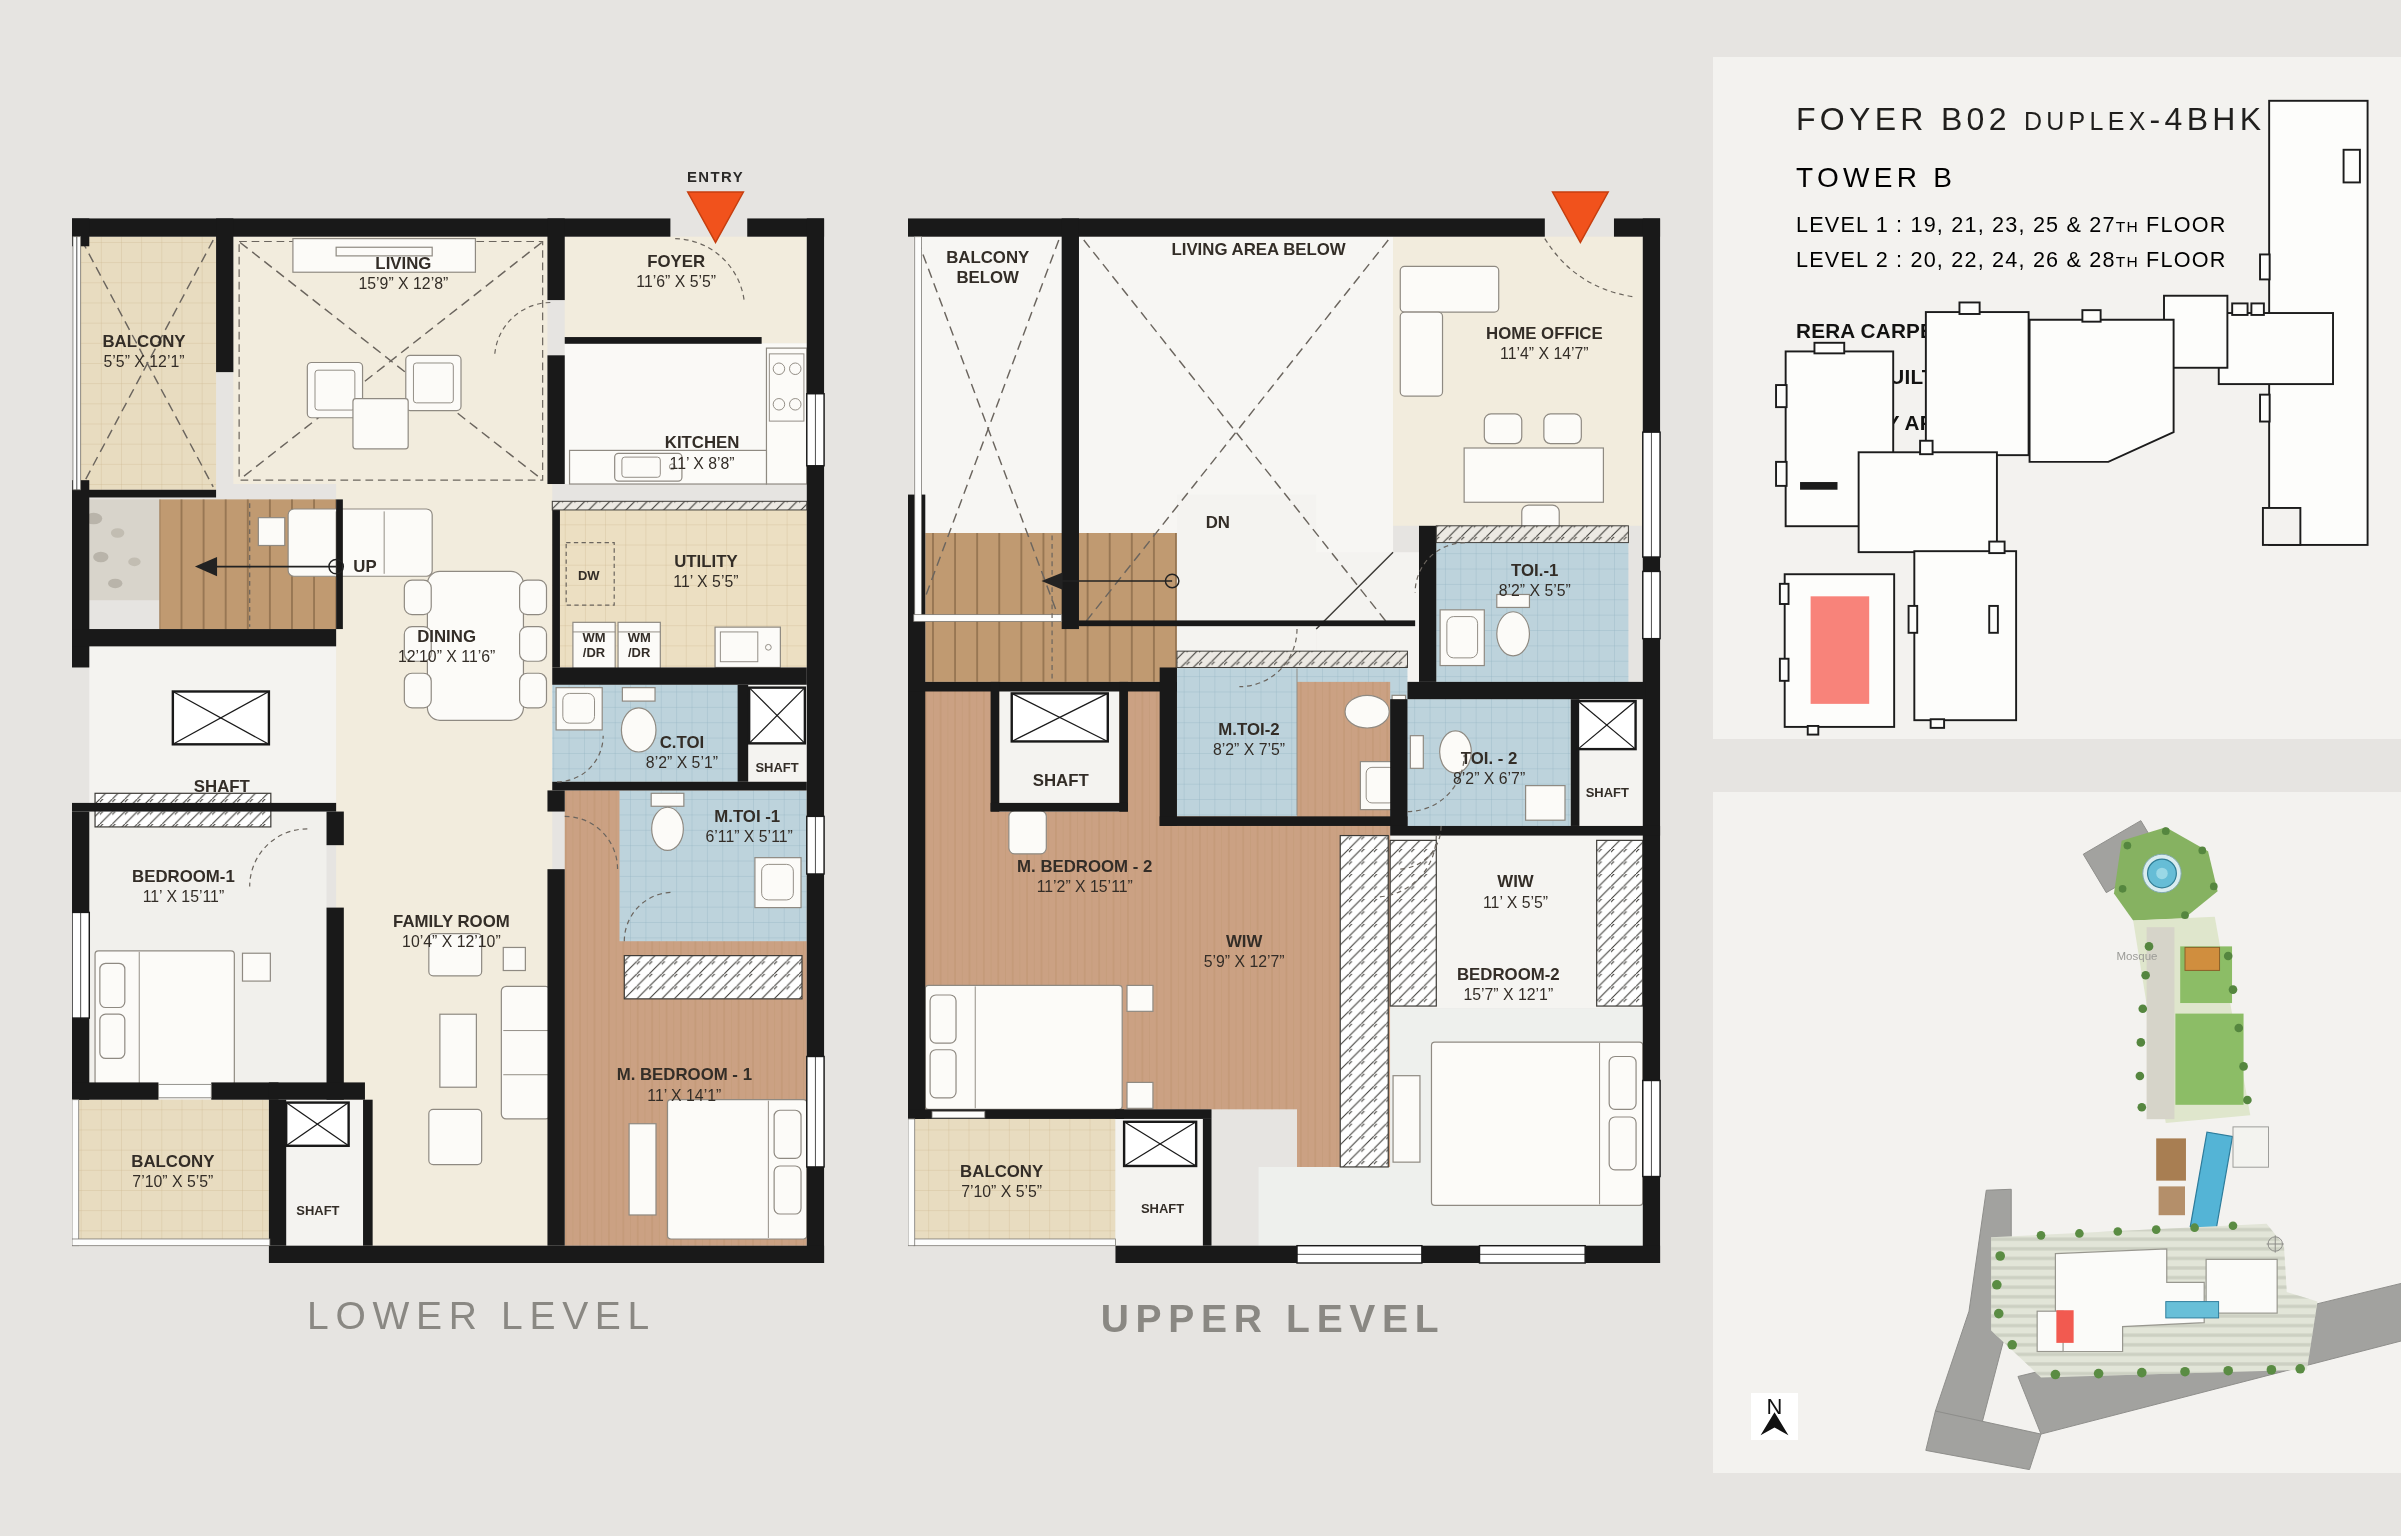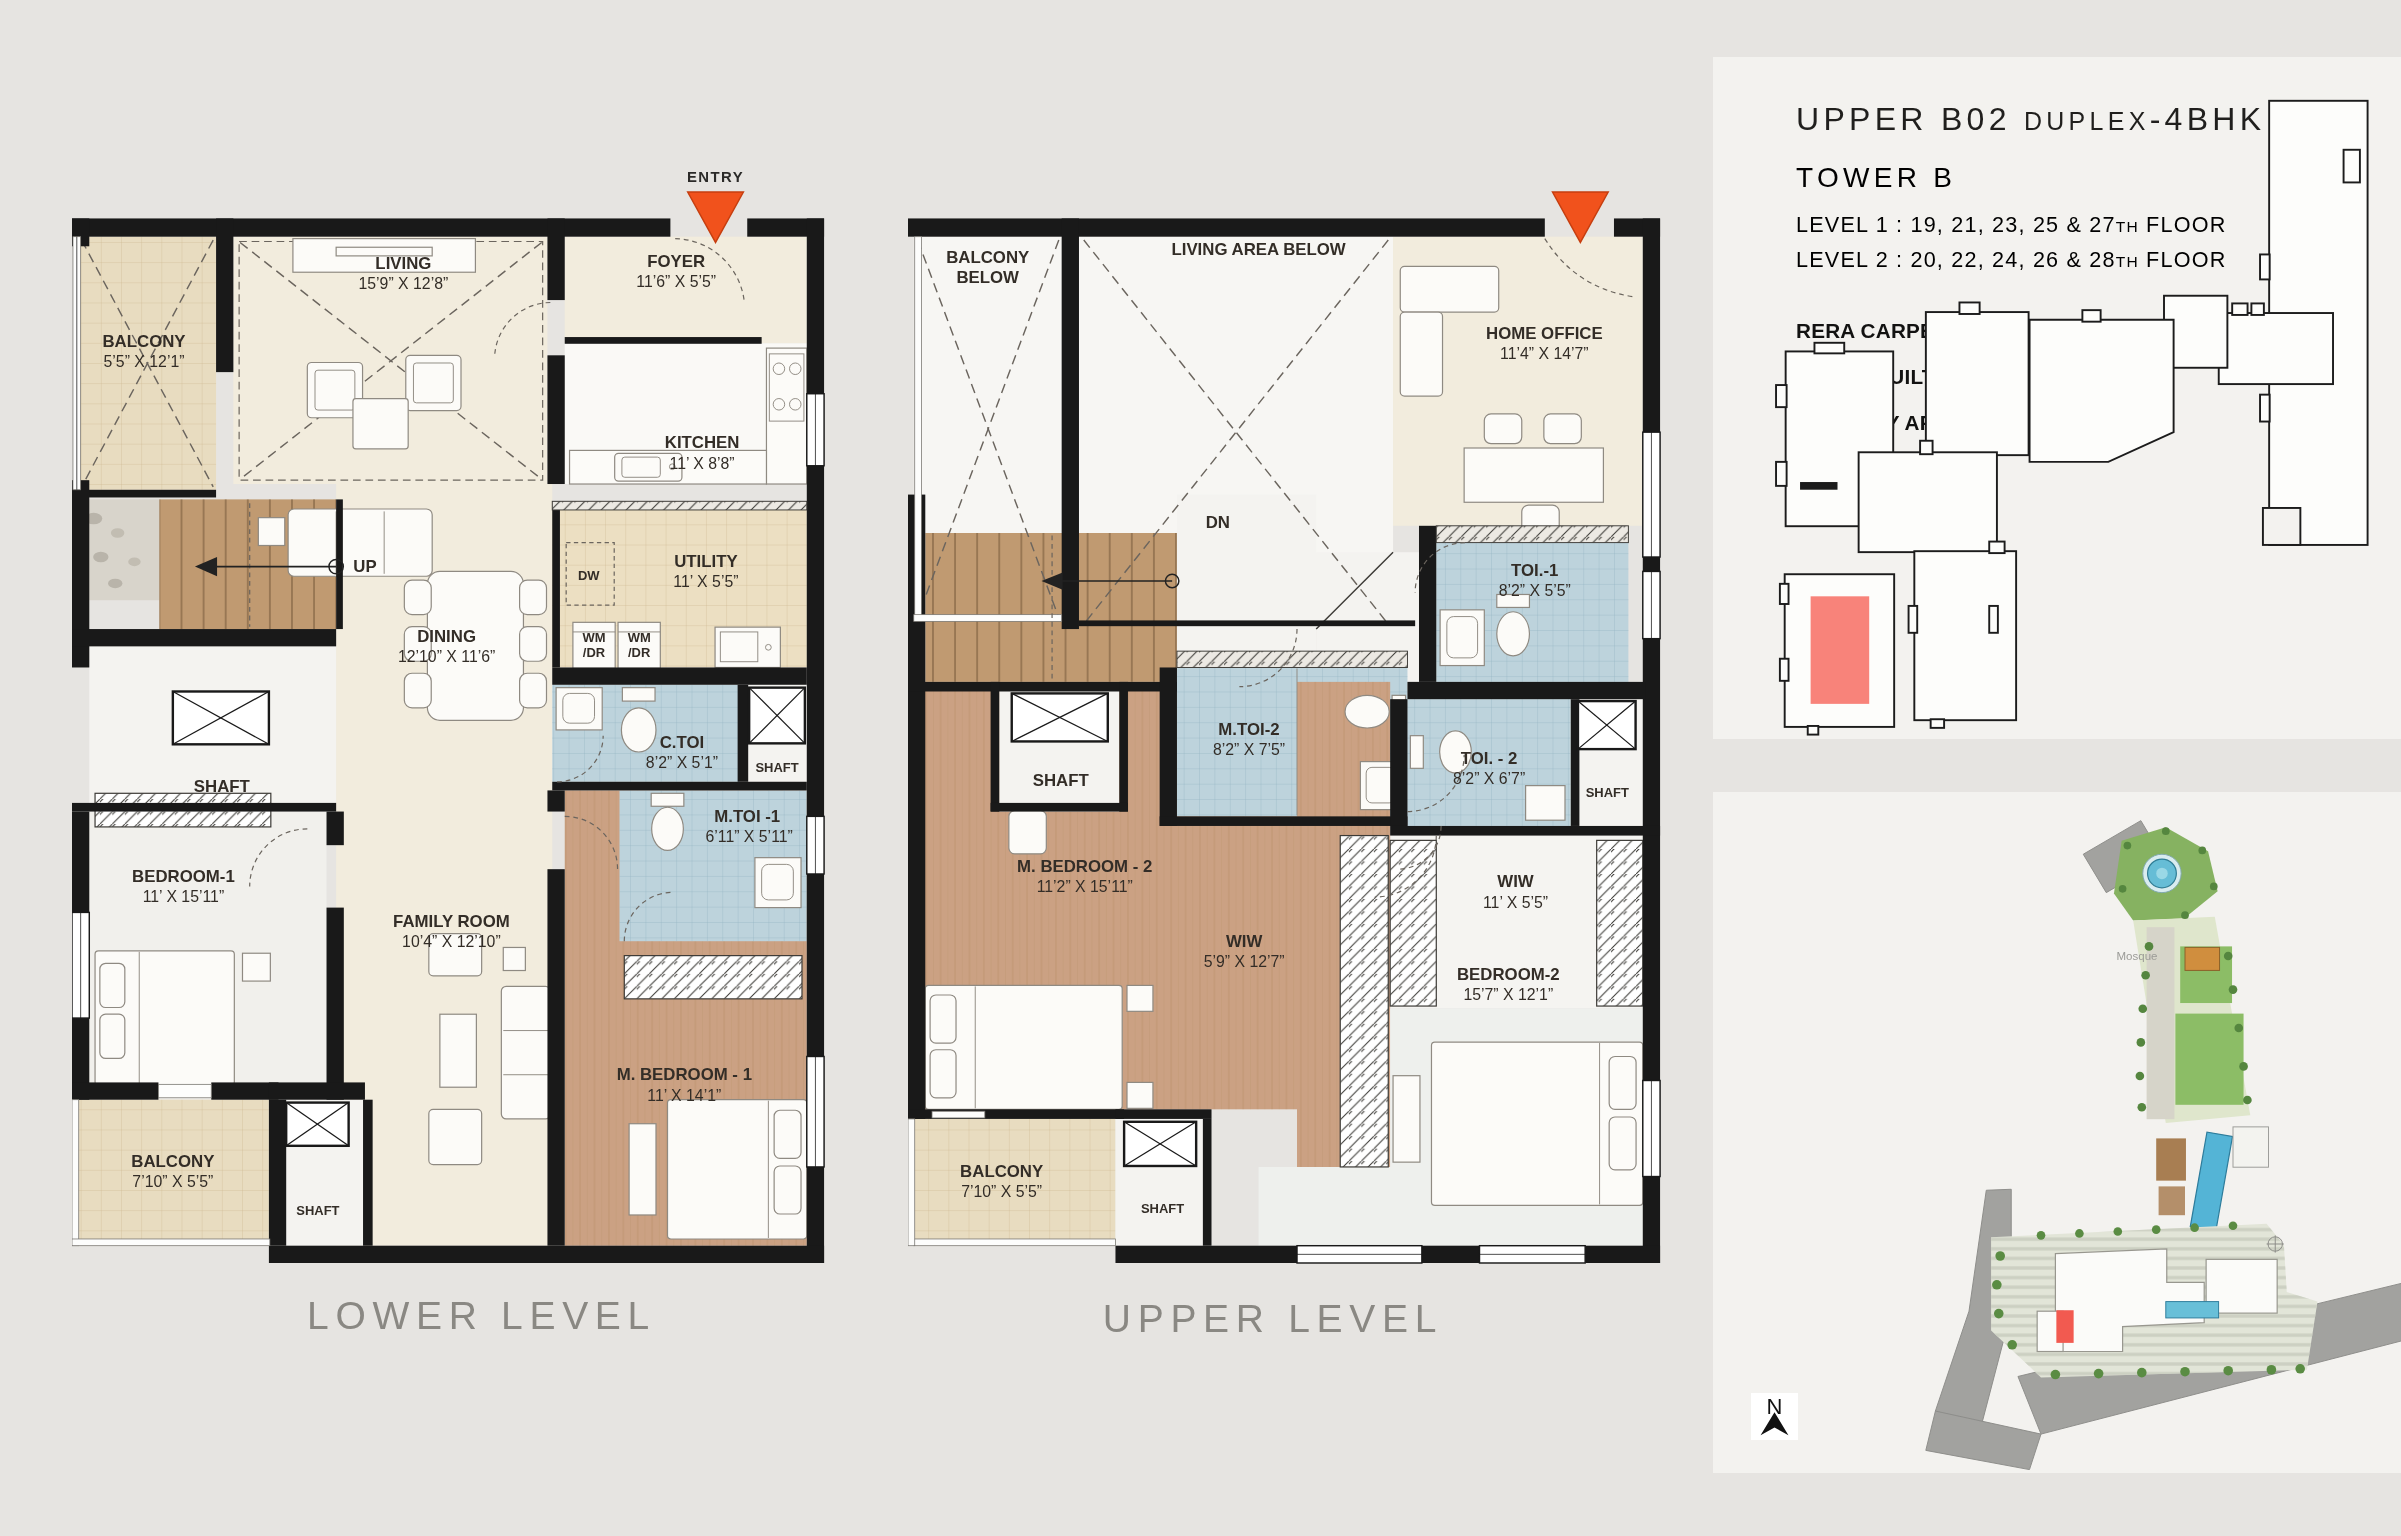--- a/index.html
+++ b/index.html
@@ -41,21 +41,21 @@
             font-size:22px;font-weight:500;color:#111;}
 </style>
 </head>
 <body>
 
 <div class="stage">
 
   <div class="panel" style="left:1713px;top:57px;width:715px;height:682px;"></div>
   <div class="panel" style="left:1713px;top:792px;width:715px;height:681px;"></div>
 
-  <div class="info-title" style="left:1796px;top:101px;"><span>UPPER B02 </span><span class="sc">DUPLEX</span><span>-4BHK + F</span></div>
+  <div class="info-title" style="left:1796px;top:101px;"><span>FOYER B02 </span><span class="sc">DUPLEX</span><span>-4BHK + F</span></div>
   <div class="info-tower" style="left:1796px;top:162px;">TOWER B</div>
   <div class="info-level" style="left:1796px;top:212px;"><span>LEVEL 1  :  19, 21, 23, 25 &amp; 27</span><span class="sm">TH</span><span> FLOOR</span></div>
   <div class="info-level" style="left:1796px;top:247px;"><span>LEVEL 2  :  20, 22, 24, 26 &amp; 28</span><span class="sm">TH</span><span> FLOOR</span></div>
   <div class="info-area" style="left:1796px;top:319px;">RERA CARPET AREA : 2522 SQFT</div>
   <div class="info-area" style="left:1796px;top:365px;">SUPER BUILT UP AREA : 3848 SQFT</div>
   <div class="info-area" style="left:1796px;top:411px;">BALCONY AREA : 149 SQFT</div>
 
   <svg class="abs" style="left:1772px;top:96px;" width="615" height="653" viewBox="0 0 1280 1360">
     <g fill="#fdfdfb" stroke="#1c1c1c" stroke-width="4">
       <rect x="1035" y="10" width="205" height="925"></rect>
@@ -530,21 +530,21 @@
       <text x="3155" y="1890" class="dim">11’ X 5’5”</text>
       <text x="3140" y="2040" class="lbl">BEDROOM-2</text>
       <text x="3140" y="2082" class="dim">15’7” X 12’1”</text>
       <text x="2085" y="2450" class="lbl">BALCONY</text>
       <text x="2085" y="2492" class="dim">7’10” X 5’5”</text>
       <text x="2420" y="2526" class="tny">SHAFT</text>
     </g>
   </svg>
 
   <div class="plan-title" style="left:307px;top:1247px;width:346px;margin-top:47px;">LOWER LEVEL</div>
-  <div class="plan-title" style="left:1100px;top:1297px;width:346px;">UPPER LEVEL</div>
+  <div class="plan-title" style="left:1100px;top:1297px;width:346px;font-weight:bold;">UPPER LEVEL</div>
 
   <svg class="abs" style="left:1897px;top:802px;" width="552" height="668" viewBox="0 0 1150 1390">
     <defs>
       <pattern id="st-stripe" width="20" height="20" patternUnits="userSpaceOnUse">
           <path d="M0 10H20" stroke="#c7cbbd" stroke-width="7"></path>
         </pattern>
     </defs>
     <g fill="#a2a29f" stroke="#8c8c89" stroke-width="2">
       <polygon points="388,108 508,38 556,118 436,188"></polygon>
       <polygon points="186,808 238,806 238,1060 170,1320 80,1268 150,1060"></polygon>

